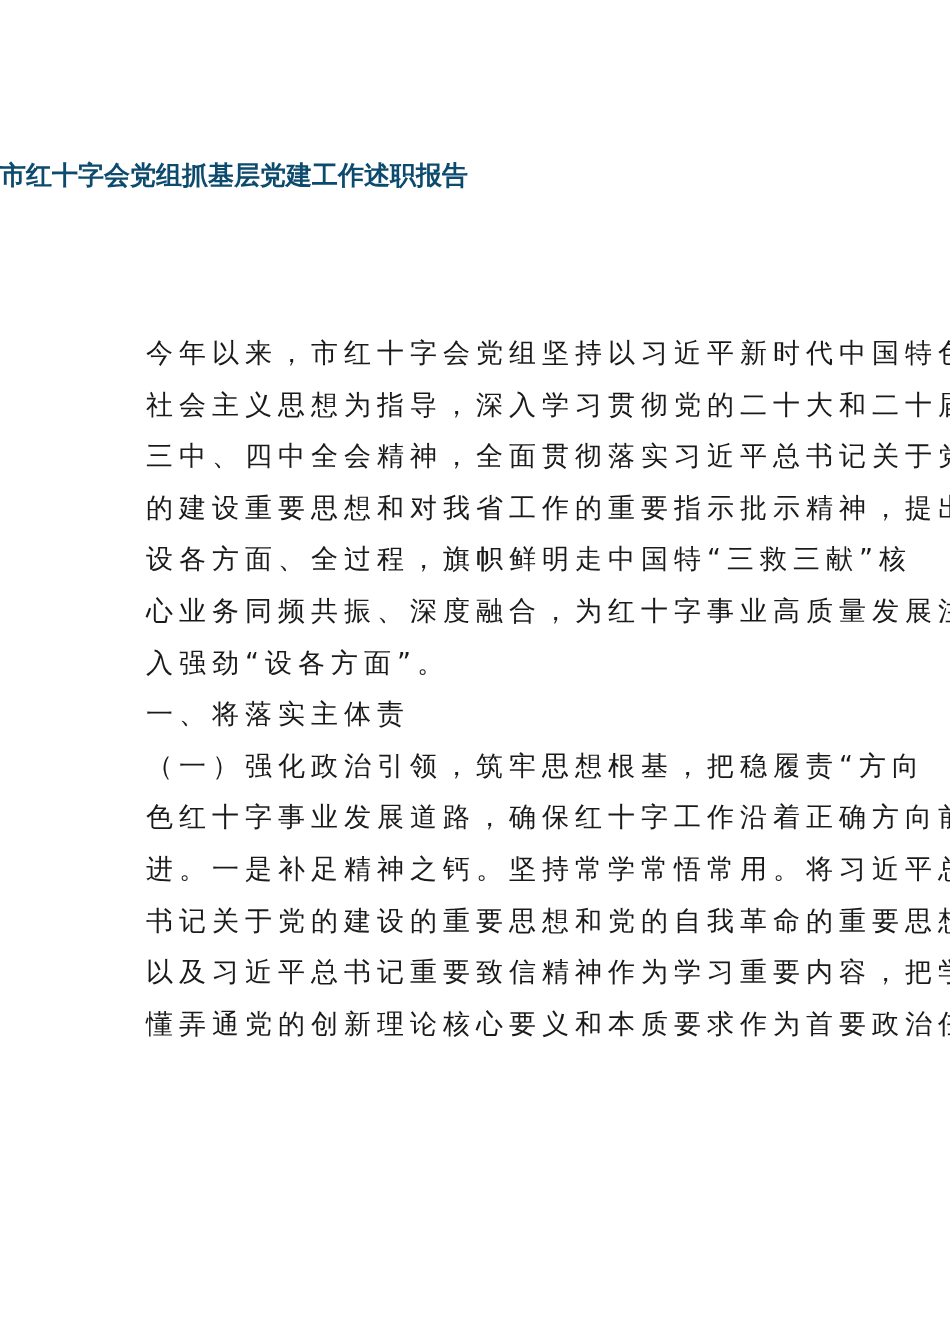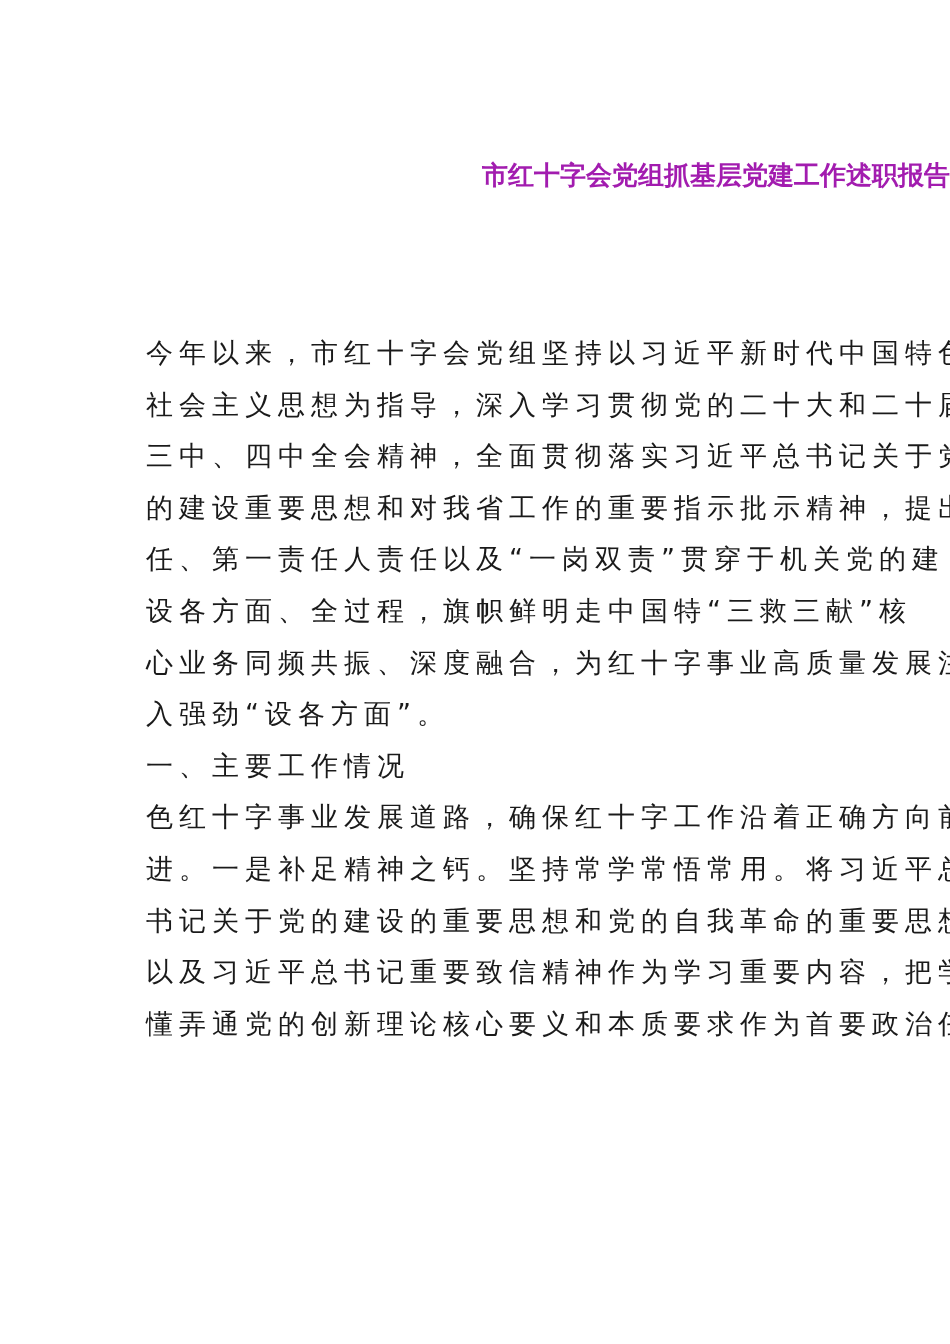--- a/index.html
+++ b/index.html
@@ -1,21 +1,21 @@
 <!DOCTYPE html>
 <html><head>
 <meta charset="utf-8">
 <style>
   html, body { margin: 0; padding: 0; background: #ffffff; }
   body { width: 950px; height: 1344px; position: relative; overflow: hidden; }
   .page { position: absolute; left: 0; top: 0; width: 950px; height: 1344px; background: #fff; }
   .title {
-    position: absolute; left: 0; top: 158px; width: 950px; text-align: right;
+    position: absolute; left: 0; top: 158px; width: 950px; text-align: left;
     font-family: "DejaVu Serif", "Liberation Serif", serif;
-    font-size: 26px; font-weight: bold; color: #a21caf; letter-spacing: 0px;
+    font-size: 26px; font-weight: bold; color: #0c4a6e; letter-spacing: 0px;
   }
   .body {
     position: absolute; left: 146px; top: 336px; width: 660px;
     font-family: "DejaVu Sans", "Liberation Sans", sans-serif;
     font-size: 27px; color: #1a1a1a;
   }
   .line {
     height: 51.6px; line-height: 33px; white-space: nowrap;
     letter-spacing: 6px; overflow: visible;
   }
@@ -23,24 +23,24 @@
 </head>
 <body>
 
 <div class="page">
   <div class="title">市红十字会党组抓基层党建工作述职报告</div>
   <div class="body">
     <div class="line">今年以来，市红十字会党组坚持以习近平新时代中国特色</div>
     <div class="line">社会主义思想为指导，深入学习贯彻党的二十大和二十届</div>
     <div class="line">三中、四中全会精神，全面贯彻落实习近平总书记关于党</div>
     <div class="line">的建设重要思想和对我省工作的重要指示批示精神，提出</div>
-    <div class="line">任、第一责任人责任以及“一岗双责”贯穿于机关党的建</div>
     <div class="line">设各方面、全过程，旗帜鲜明走中国特“三救三献”核</div>
     <div class="line">心业务同频共振、深度融合，为红十字事业高质量发展注</div>
     <div class="line">入强劲“设各方面”。</div>
-    <div class="line">一、主要工作情况</div>
+    <div class="line">一、将落实主体责</div>
+    <div class="line">（一）强化政治引领，筑牢思想根基，把稳履责“方向</div>
     <div class="line">色红十字事业发展道路，确保红十字工作沿着正确方向前</div>
     <div class="line">进。一是补足精神之钙。坚持常学常悟常用。将习近平总</div>
     <div class="line">书记关于党的建设的重要思想和党的自我革命的重要思想</div>
     <div class="line">以及习近平总书记重要致信精神作为学习重要内容，把学</div>
     <div class="line">懂弄通党的创新理论核心要义和本质要求作为首要政治任</div>
   </div>
 </div>
 
 </body></html>

